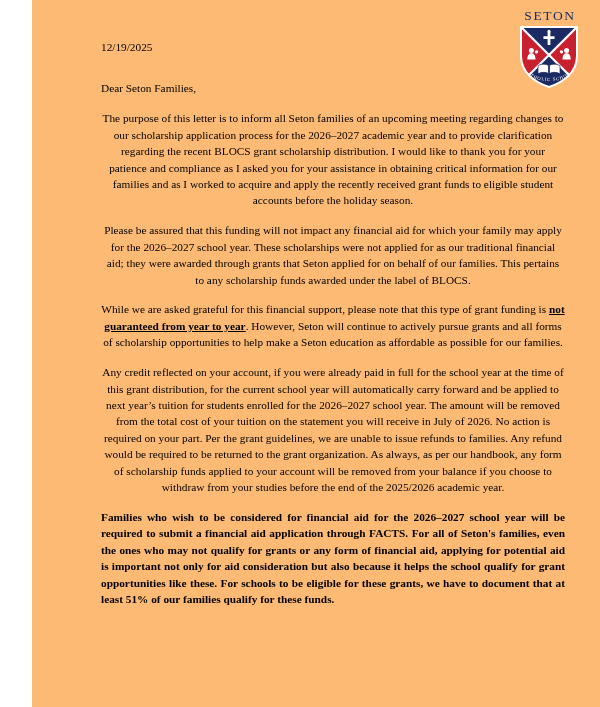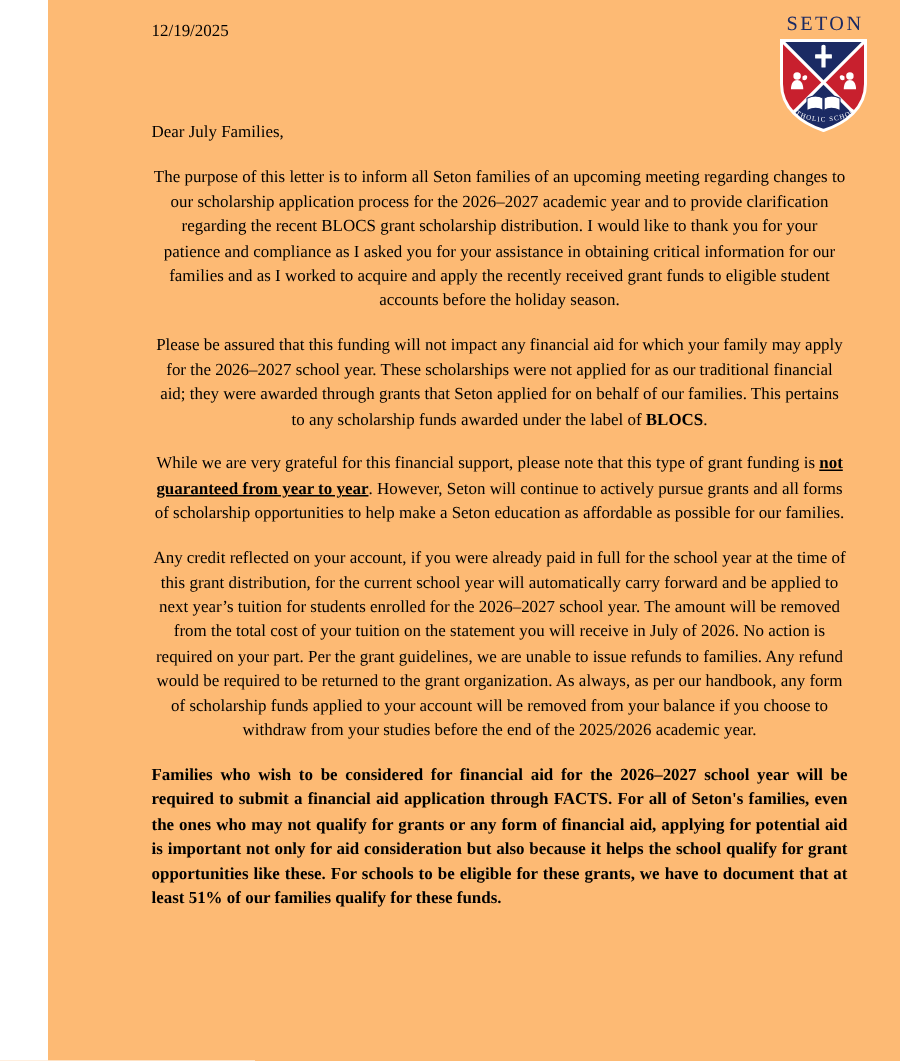--- a/index.html
+++ b/index.html
@@ -42,21 +42,21 @@
     position: relative;
     width: 66px;
     height: 66px;
     margin: 0 auto;
   }
   .crest-svg { display: block; }
 
   
   .date-line {
     position: absolute;
-    top: 14px;
+    top: 40px;
     left: 69px;
     font-size: 11.3px;
     line-height: 14px;
     white-space: nowrap;
   }
   .letter-body {
     position: absolute;
     top: 80px;
     left: 69px;
     width: 464px;
@@ -74,21 +74,21 @@
     hyphens: none;
   }
   p.para.bold {
     font-weight: bold;
   }
   p.para.justify {
     text-align: justify;
     text-justify: inter-word;
     font-family: Liberation Serif, serif;
   }
-  .b { font-weight: bold; }
+  .b { font-weight: normal; }
   .bu { font-weight: bold; text-decoration: underline; }
 </style>
 </head>
 <body>
 
 <div class="page">
 
   <div class="logo-block">
     <div class="logo-wordmark">SETON</div>
 
@@ -141,27 +141,27 @@
           <textPath href="#mottoArc" startOffset="50%" text-anchor="middle">CATHOLIC SCHOOL</textPath>
         </text>
       </svg>
     </div>
   </div>
 
   <div class="date-line">12/19/2025</div>
 
   <div class="letter-body">
 
-    <p class="salutation">Dear July Families,</p>
+    <p class="salutation">Dear Seton Families,</p>
 
     <p class="para">The purpose of this letter is to inform all Seton families of an upcoming meeting regarding changes to our scholarship application process for the 2026–2027 academic year and to provide clarification regarding the recent BLOCS grant scholarship distribution. I would like to thank you for your patience and compliance as I asked you for your assistance in obtaining critical information for our families and as I worked to acquire and apply the recently received grant funds to eligible student accounts before the holiday season.</p>
 
 
     <p class="para"><span>Please be assured that this funding will not impact any financial aid for which your family may apply for the 2026–2027 school year. These scholarships were not applied for as our traditional financial aid; they were awarded through grants that Seton applied for on behalf of our families. This pertains to any scholarship funds awarded under the label of </span><span class="b">BLOCS</span><span>.</span></p>
 
-    <p class="para"><span>While we are very grateful for this financial support, please note that this type of grant funding is </span><span class="bu">not guaranteed from year to year</span><span>. However, Seton will continue to actively pursue grants and all forms of scholarship opportunities to help make a Seton education as affordable as possible for our families.</span></p>
+    <p class="para"><span>While we are asked grateful for this financial support, please note that this type of grant funding is </span><span class="bu">not guaranteed from year to year</span><span>. However, Seton will continue to actively pursue grants and all forms of scholarship opportunities to help make a Seton education as affordable as possible for our families.</span></p>
 
     <p class="para">Any credit reflected on your account, if you were already paid in full for the school year at the time of this grant distribution, for the current school year will automatically carry forward and be applied to next year’s tuition for students enrolled for the 2026–2027 school year. The amount will be removed from the total cost of your tuition on the statement you will receive in July of 2026. No action is required on your part. Per the grant guidelines, we are unable to issue refunds to families. Any refund would be required to be returned to the grant organization. As always, as per our handbook, any form of scholarship funds applied to your account will be removed from your balance if you choose to withdraw from your studies before the end of the 2025/2026 academic year.</p>
 
     <p class="para bold justify">Families who wish to be considered for financial aid for the 2026–2027 school year will be required to submit a financial aid application through FACTS. For all of Seton's families, even the ones who may not qualify for grants or any form of financial aid, applying for potential aid is important not only for aid consideration but also because it helps the school qualify for grant opportunities like these. For schools to be eligible for these grants, we have to document that at least 51% of our families qualify for these funds.</p>
 
   </div>
 </div>
 
 </body></html>

